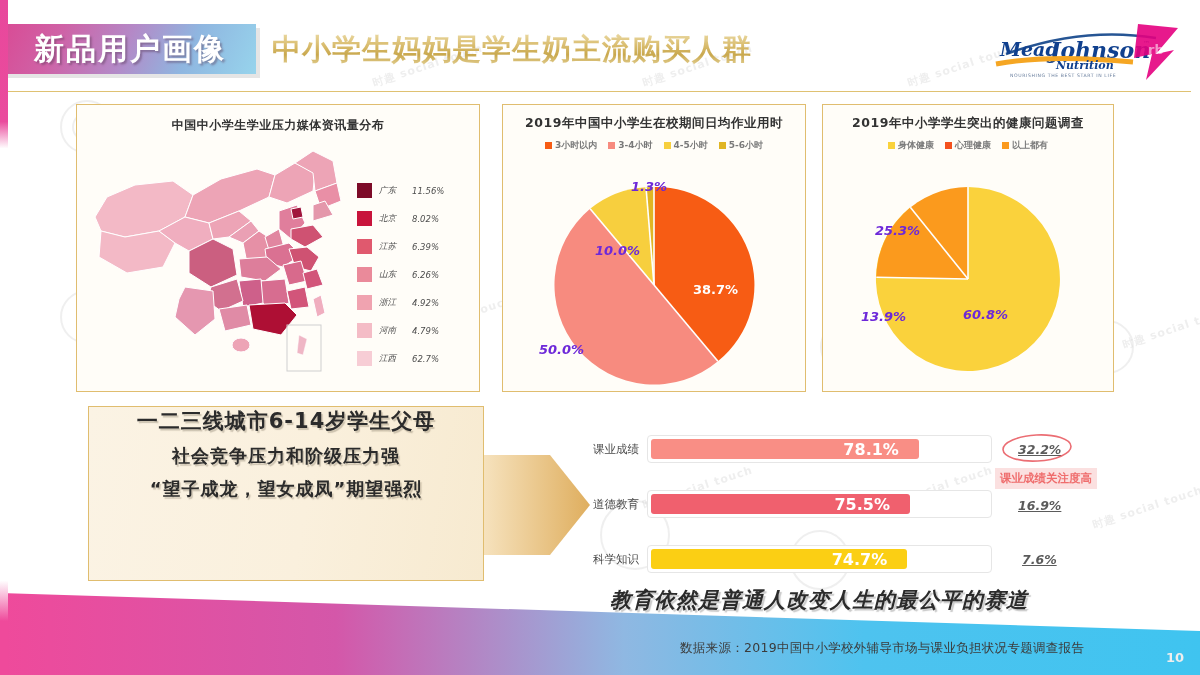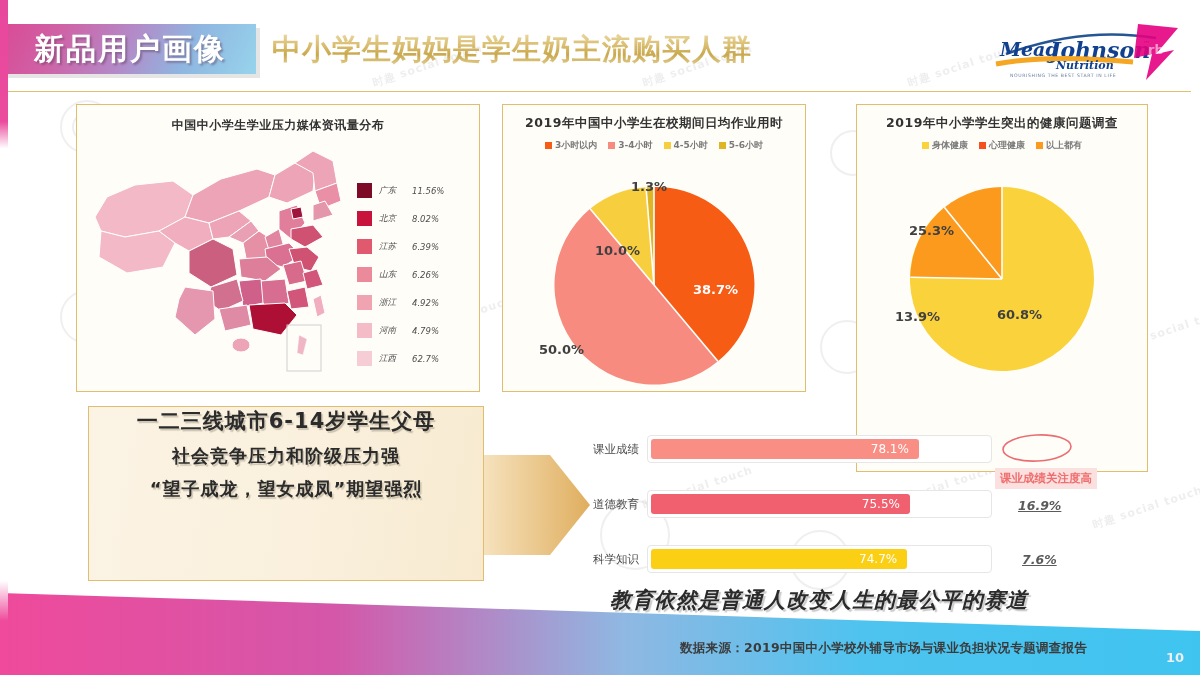--- a/index.html
+++ b/index.html
@@ -84,21 +84,21 @@
 
   
   .panel {
     position: absolute;
     background: #fffdf8;
     border: 1px solid #e0bd6f;
     z-index: 10;
   }
   #panel-map  { left: 76px;  top: 104px; width: 404px; height: 288px; padding-left: 24px; }
   #panel-pie1 { left: 502px; top: 104px; width: 304px; height: 288px; }
-  #panel-pie2 { left: 856px; top: 104px; width: 292px; height: 368px; }
+  #panel-pie2 { left: 822px; top: 104px; width: 292px; height: 288px; }
 
   .panel-title {
     position: absolute; left: 0; right: 0; top: 12px;
     text-align: center;
     font-size: 12px; font-weight: 700; color: #333;
     letter-spacing: .5px;
   }
   #panel-pie1 .panel-title, #panel-pie2 .panel-title { font-size: 12.5px; top: 10px; }
 
   .pie-legend {
@@ -109,21 +109,21 @@
   .pie-legend .li { display: flex; align-items: center; gap: 3px; white-space: nowrap; }
   .pie-legend .sw { width: 7px; height: 7px; display: inline-block; }
 
   .pie-wrap { position: absolute; left: 0; right: 0; top: 52px; bottom: 6px; }
   .pie-svg  { position: absolute; left: 50%; transform: translateX(-50%); }
   .pie-lbl {
     position: absolute; font-size: 13px; font-weight: 700; color: #6a6a6a;
     white-space: nowrap;
   }
   .pie-lbl.light { color: #ffffff; }
-  .pie-lbl.dark  { color: #404040; }
+  .pie-lbl.dark  { color: #6d28d9; font-style: italic; }
 
   
   .map-svg { position: absolute; left: 12px; top: 34px; }
   .map-legend { position: absolute; right: 10px; top: 78px; width: 112px; }
   .map-legend .row {
     display: flex; align-items: center; gap: 7px;
     margin-bottom: 13px; font-size: 8.5px; color: #4d4d4d; font-style: italic;
   }
   .map-legend .sw { width: 15px; height: 15px; flex: 0 0 15px; }
   .map-legend .nm { min-width: 26px; }
@@ -157,21 +157,21 @@
   .bar-track {
     position: relative; width: 345px; height: 28px;
     background: #ffffff; border: 1px solid #e6e6e6; border-radius: 4px;
     overflow: hidden;
   }
   .bar-fill {
     position: absolute; left: 3px; top: 3px; bottom: 3px;
     border-radius: 3px;
     display: flex; align-items: center; justify-content: flex-end;
   }
-  .bar-fill span { color: #ffffff; font-size: 12px; font-weight: 400; padding-right: 10px; }
+  .bar-fill span { color: #ffffff; font-size: 16px; font-weight: 700; padding-right: 20px; }
 
   .sec-val {
     position: absolute;
     font-size: 12.5px; font-weight: 700; font-style: italic;
     color: #5b5b5b; text-decoration: underline;
   }
   .sec-circle {
     position: absolute; left: 1000px; top: 433px;
     width: 74px; height: 30px; z-index: 15;
   }
@@ -188,21 +188,21 @@
     font-size: 21px; font-weight: 700; font-style: italic;
     color: #2b2b2b; letter-spacing: 1px;
     text-shadow: 2px 2px 1px rgba(150,150,150,.5);
     z-index: 20;
   }
 
   
   .band-wrap { position: absolute; left: 0; bottom: 0; width: 1200px; height: 90px; z-index: 25; }
   .footer-src {
     position: absolute; left: 680px; bottom: 18px;
-    font-size: 12.5px; font-weight: 700; color: #3b3b3b;
+    font-size: 12.5px; font-weight: 400; color: #3b3b3b;
     letter-spacing: .3px; z-index: 30;
   }
   .footer-page {
     position: absolute; right: 16px; bottom: 10px;
     font-size: 13px; color: #eeeeee; font-weight: 600; z-index: 30;
   }
 </style>
 </head>
 <body>
 

